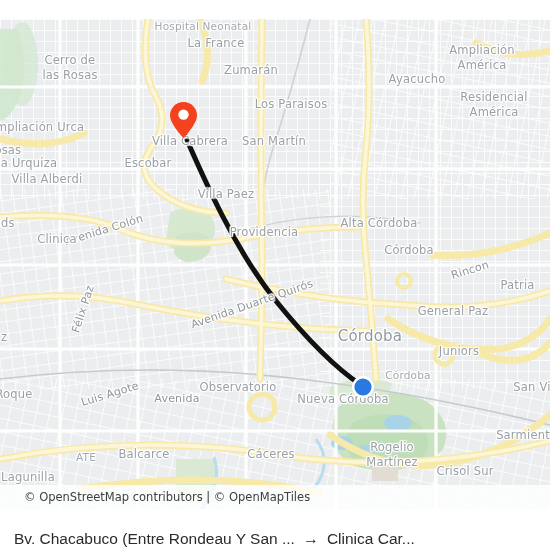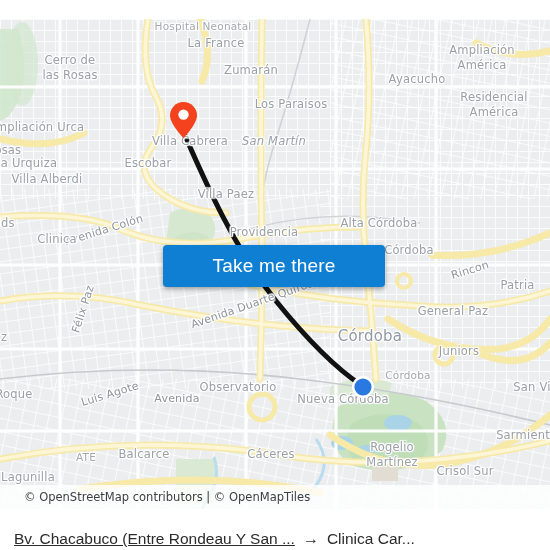--- a/index.html
+++ b/index.html
@@ -58,21 +58,21 @@
   #footer{
     position:absolute;left:0;top:490px;width:550px;height:60px;
     background:#ffffff;display:flex;align-items:center;
     box-sizing:border-box;padding:0 14px;
   }
   #footer-route{
     display:flex;align-items:center;gap:7px;flex:1;min-width:0;
     font-family:"Liberation Sans",sans-serif;font-size:15.5px;color:#2b2b2b;
   }
   #origin-label,#dest-label{white-space:nowrap;overflow:hidden;text-overflow:ellipsis;}
-  #origin-label{max-width:290px;text-decoration:underline;}
+  #origin-label{max-width:290px;}
   #dest-label{max-width:105px;}
   #arrow-icon{font-size:16px;color:#2b2b2b;line-height:1;padding:0 1px;}
 
   #moovit-logo{display:flex;align-items:center;gap:2px;flex:none;}
   #moovit-wordmark{
     font-family:"DejaVu Sans", sans-serif;
     font-size:21px;font-weight:bold;color:#1b1b1b;letter-spacing:-.6px;
   }
 </style>
 </head>
@@ -177,21 +177,21 @@
         <div class="maplabel" style="left: 417px; top: 60px;">Ayacucho</div>
         <div class="maplabel" style="left: 482px; top: 31px;">Ampliación</div>
         <div class="maplabel" style="left: 482px; top: 46px;">América</div>
         <div class="maplabel" style="left: 494px; top: 78px;">Residencial</div>
         <div class="maplabel" style="left: 494px; top: 93px;">América</div>
         <div class="maplabel" style="left: 70px; top: 41px;">Cerro de</div>
         <div class="maplabel" style="left: 70px; top: 56px;">las Rosas</div>
         <div class="maplabel" style="left: 291px; top: 85px;">Los Paraisos</div>
         <div class="maplabel" style="left: 36px; top: 108px;">Ampliación Urca</div>
         <div class="maplabel" style="left: 190px; top: 122px;">Villa Cabrera</div>
-        <div class="maplabel" style="left: 274px; top: 122px; font-style: italic;">San Martín</div>
+        <div class="maplabel" style="left: 274px; top: 122px;">San Martín</div>
         <div class="maplabel" style="left: 148px; top: 144px;">Escobar</div>
         <div class="maplabel" style="left: 20px; top: 144px;">Villa Urquiza</div>
         <div class="maplabel" style="left: 47px; top: 160px;">Villa Alberdi</div>
         <div class="maplabel" style="left: 226px; top: 175px;">Villa Paez</div>
         <div class="maplabel" style="left: 379px; top: 204px;">Alta Córdoba</div>
         <div class="maplabel street" style="left: 104px; top: 211px; transform: translate(-50%, -50%) rotate(-17deg);">Avenida Colón</div>
         <div class="maplabel" style="left: 57px; top: 220px;">Clinica</div>
         <div class="maplabel" style="left: 264px; top: 213px;">Providencia</div>
         <div class="maplabel" style="left: 409px; top: 231px;">Córdoba</div>
         <div class="maplabel street" style="left: 470px; top: 251px; transform: translate(-50%, -50%) rotate(-17deg);">Rincon</div>
@@ -224,23 +224,20 @@
     <svg style="position:absolute;left:169px;top:82px;" width="29" height="38" viewBox="0 0 29 38">
       <path d="M14.5 1 C7 1 1 7 1 14.4 C1 23 14.5 37 14.5 37 C14.5 37 28 23 28 14.4 C28 7 22 1 14.5 1 Z" fill="#f4411e"></path>
       <circle cx="14.5" cy="13.6" r="5.2" fill="#ffffff"></circle>
     </svg>
 
     <svg style="position:absolute;left:351px;top:356px;" width="24" height="24" viewBox="0 0 24 24">
       <circle cx="12" cy="12" r="11" fill="#ffffff"></circle>
       <circle cx="12" cy="12" r="8.6" fill="#2979e0"></circle>
     </svg>
 
-    <button id="take-me-there">
-      <span>Take me there</span>
-    </button>
 
     <div id="attribution">
       <span>© OpenStreetMap contributors | © OpenMapTiles</span>
     </div>
   </div>
 
   <div id="footer">
     <div id="footer-route">
       <span id="origin-label">Bv. Chacabuco (Entre Rondeau Y San ...</span>
       <span id="arrow-icon">→</span>

